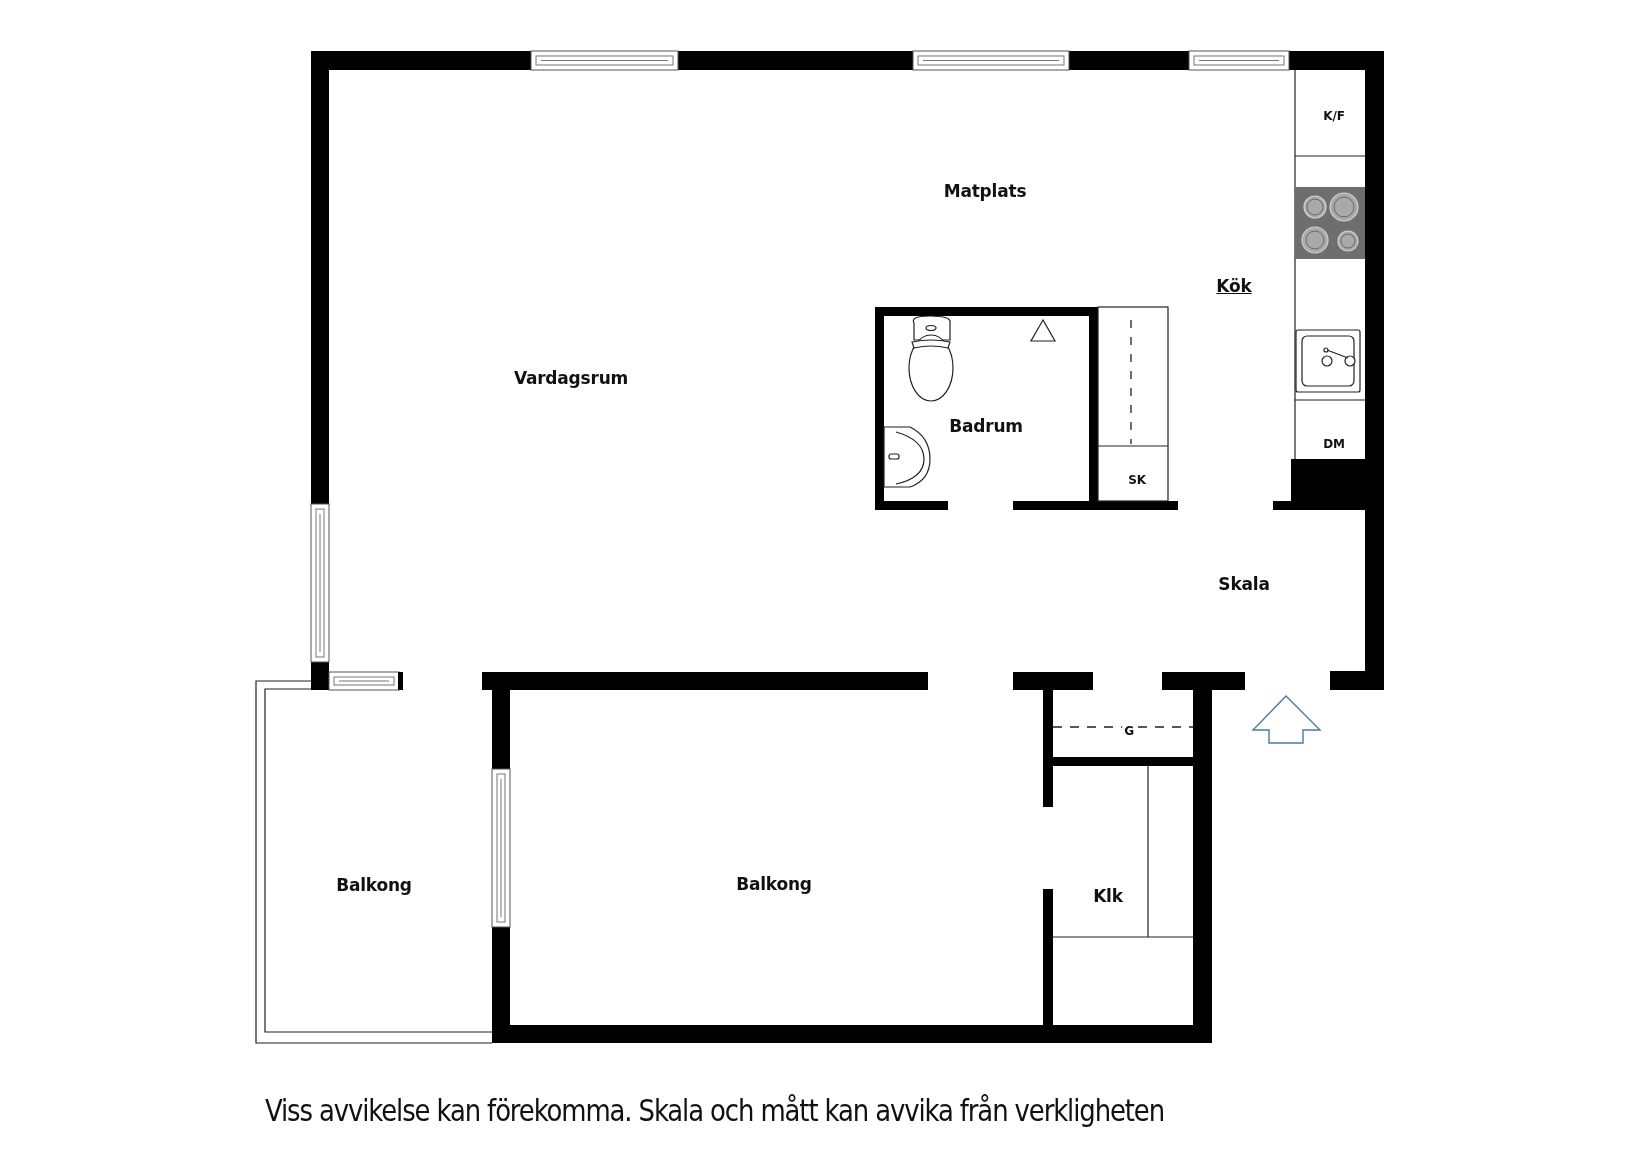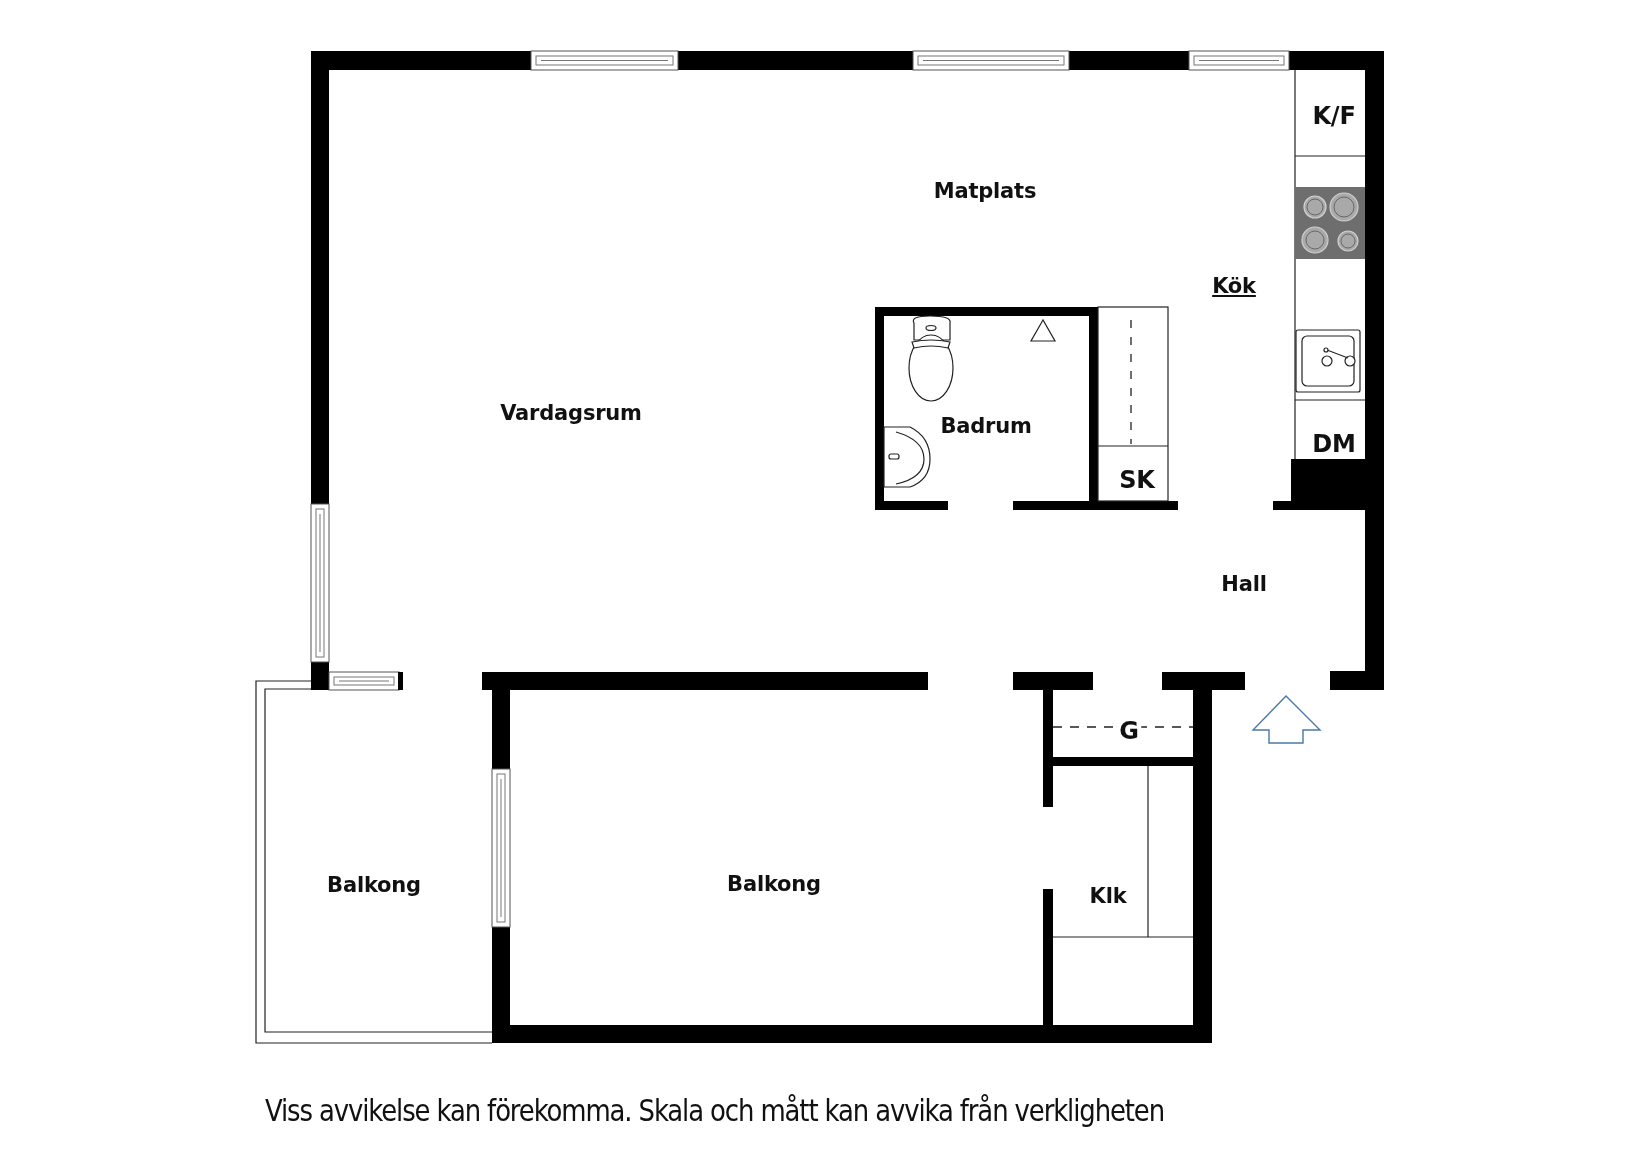--- a/index.html
+++ b/index.html
@@ -8,27 +8,27 @@
   .wall { fill: #000000; }
   .thin { fill: none; stroke: #222222; stroke-width: 1.2; }
   .win-frame { fill: #ffffff; stroke: #555555; stroke-width: 1; }
   .win-glass { fill: none; stroke: #777777; stroke-width: 1; }
   .fix { fill: #ffffff; stroke: #222222; stroke-width: 1.2; }
   .dash { stroke: #222222; stroke-width: 1.3; stroke-dasharray: 9 8; fill: none; }
   .label {
     position: absolute;
     font-family: "DejaVu Sans", sans-serif;
     font-weight: bold;
-    font-size: 21px;
+    font-size: 17px;
     color: #111111;
     white-space: nowrap;
     transform: translate(-50%, -50%);
     letter-spacing: -0.2px;
   }
-  .label.small { font-size: 24px; }
+  .label.small { font-size: 12px; }
   .caption {
     position: absolute;
     left: 265px; top: 1092px;
     width: 1060px;
     font-family: "DejaVu Sans Condensed", "DejaVu Sans", sans-serif;
     font-size: 31px;
     color: #111111;
     white-space: nowrap;
     letter-spacing: -1.2px;
     transform: scaleX(0.93);
@@ -168,23 +168,23 @@
     <circle class="fix" cx="1350" cy="361" r="5"></circle>
     <line class="thin" x1="1327" y1="350" x2="1348" y2="358"></line>
     <circle class="fix" cx="1326" cy="350" r="2"></circle>
   </g>
 
   <polygon points="1286,696 1320,730 1303,730 1303,743 1269,743 1269,730 1253,730" fill="#ffffff" stroke="#4a78a8" stroke-width="1.4"></polygon>
 </svg>
 
 <div class="label" style="left:985px; top:191px;">Matplats</div>
 <div class="label" style="left:1234px; top:286px;text-decoration:underline;">Kök</div>
-<div class="label" style="left:571px; top:378px;margin-top:35px;">Vardagsrum</div>
+<div class="label" style="left:571px; top:378px;">Vardagsrum</div>
 <div class="label" style="left:986px; top:426px;">Badrum</div>
-<div class="label" style="left:1244px; top:584px;">Hall</div>
+<div class="label" style="left:1244px; top:584px;">Skala</div>
 <div class="label" style="left:374px; top:885px;text-align:right;">Balkong</div>
 <div class="label" style="left:774px; top:884px;">Balkong</div>
 <div class="label" style="left:1108px; top:896px;">Klk</div>
 
 <div class="label small" style="left:1334px; top:116px;">K/F</div>
 <div class="label small" style="left:1334px; top:444px;">DM</div>
 <div class="label small" style="left:1137px; top:480px;">SK</div>
 <div class="label small" style="left:1129px; top:731px; background:#fff; padding:0 2px;">G</div>
 
 <div class="caption">Viss avvikelse kan förekomma. Skala och mått kan avvika från verkligheten</div>

